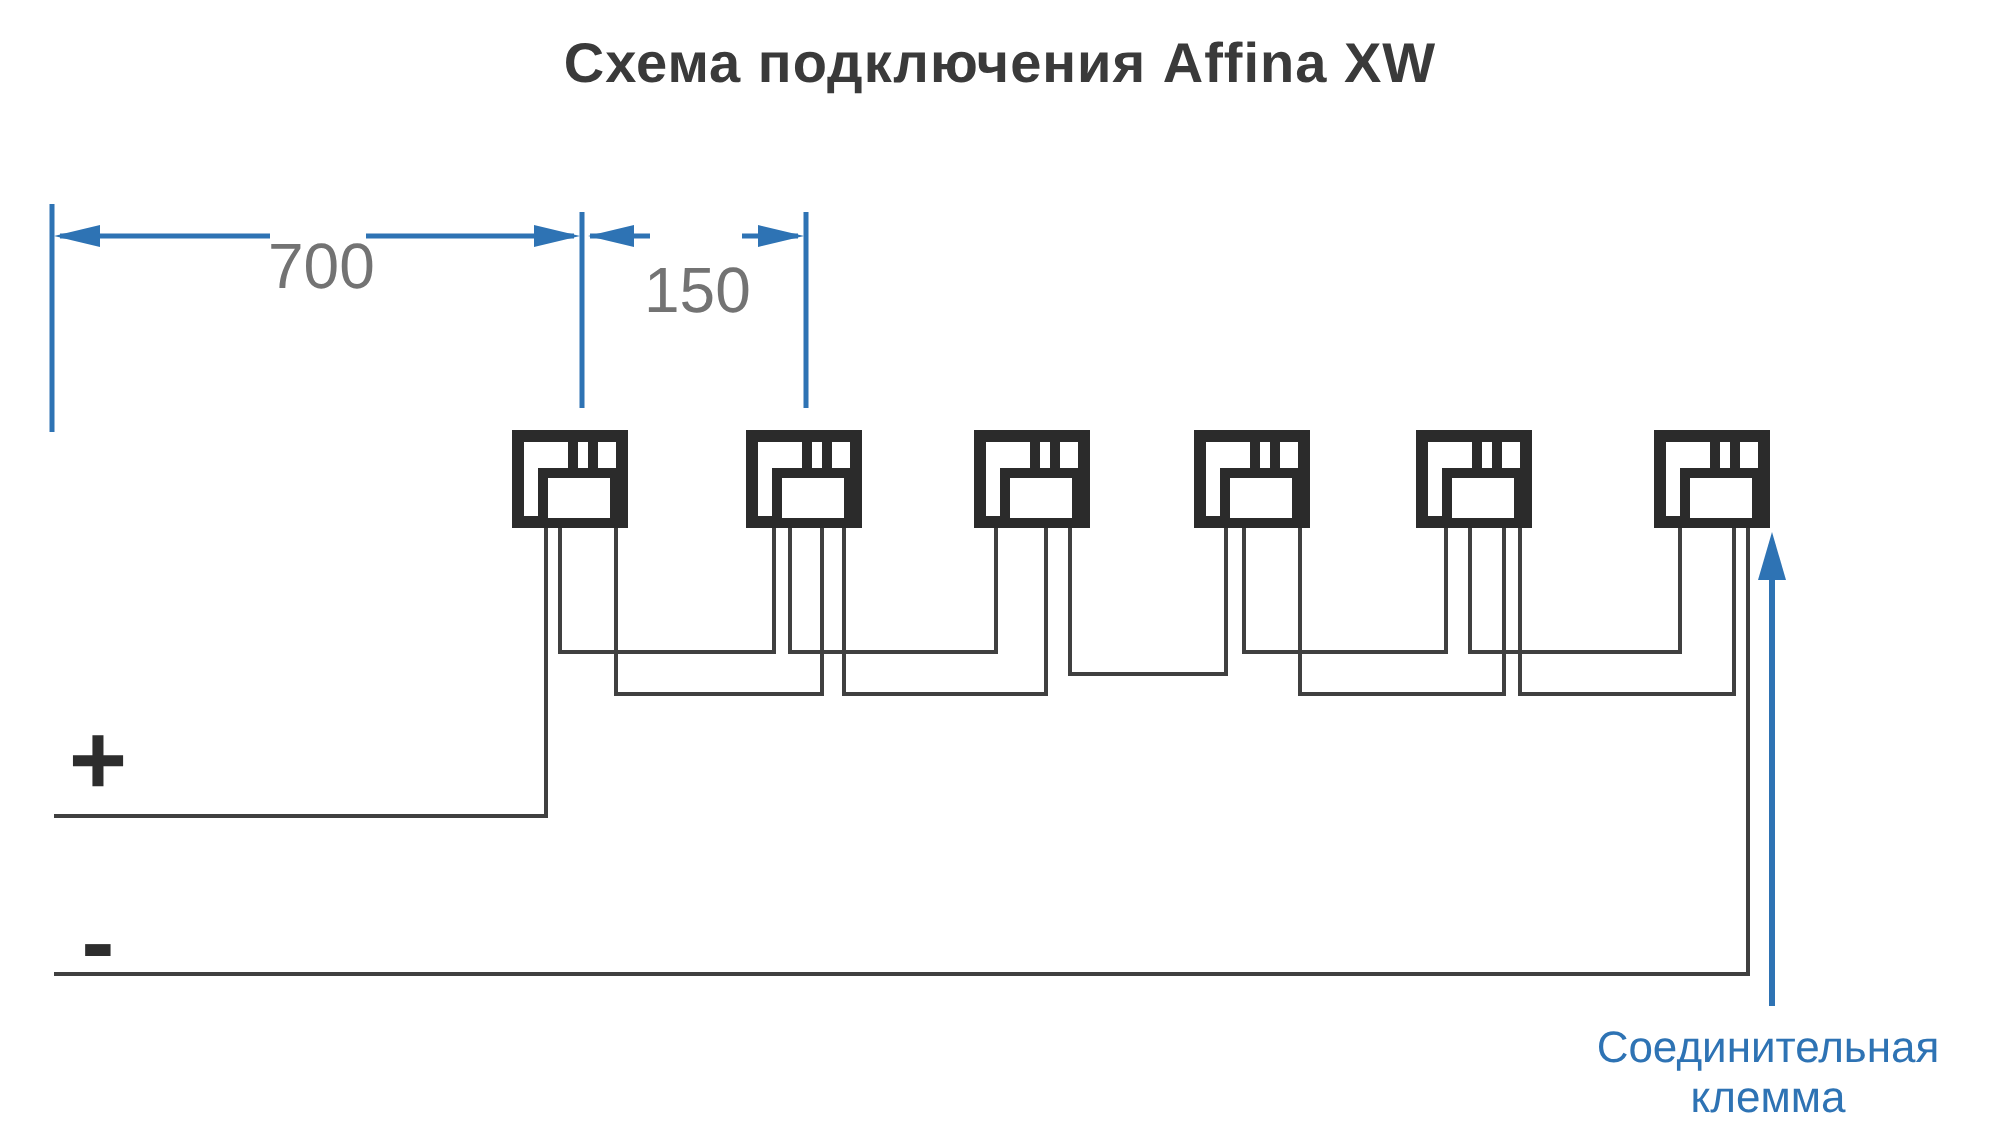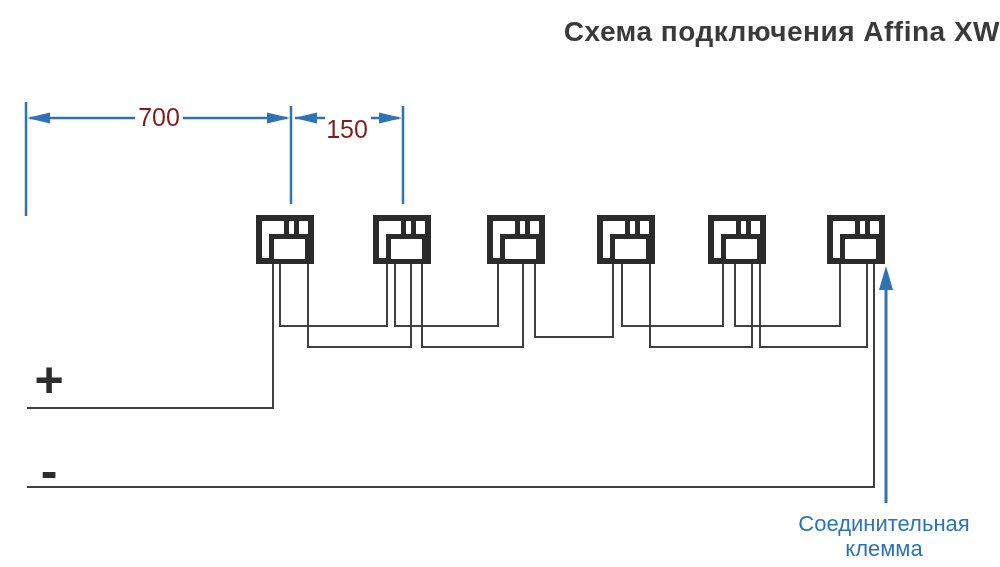--- a/index.html
+++ b/index.html
@@ -1,26 +1,26 @@
 <!DOCTYPE html>
 <html><head>
 <meta charset="utf-8">
 <style>
   html,body{margin:0;padding:0;background:#ffffff;}
   .stage{
     position:relative;width:1000px;height:567px;background:#ffffff;overflow:hidden;
     font-family:"Liberation Sans", sans-serif;
   }
   .title{
-    position:absolute;left:0;top:16px;width:1000px;text-align:right;
+    position:absolute;left:0;top:16px;width:1000px;text-align:center;
     font-size:28px;font-weight:bold;color:#3a3a3a;letter-spacing:0.5px;
   }
   .dim-label{
-    position:absolute;top:104px;width:50px;text-align:center;
-    font-size:25px;color:#7f1d1d;line-height:26px;
+    position:absolute;top:120px;width:50px;text-align:center;
+    font-size:32px;color:#737373;line-height:26px;
   }
   .pol{
     position:absolute;left:33px;width:32px;text-align:center;
     font-size:50px;font-weight:bold;color:#2d2d2d;line-height:50px;
   }
   .pol.plus{top:355px;}
   .pol.minus{top:446px;}
   .callout{
     position:absolute;left:734px;top:511px;width:300px;text-align:center;
     font-size:22px;color:#2e73b4;line-height:25px;

